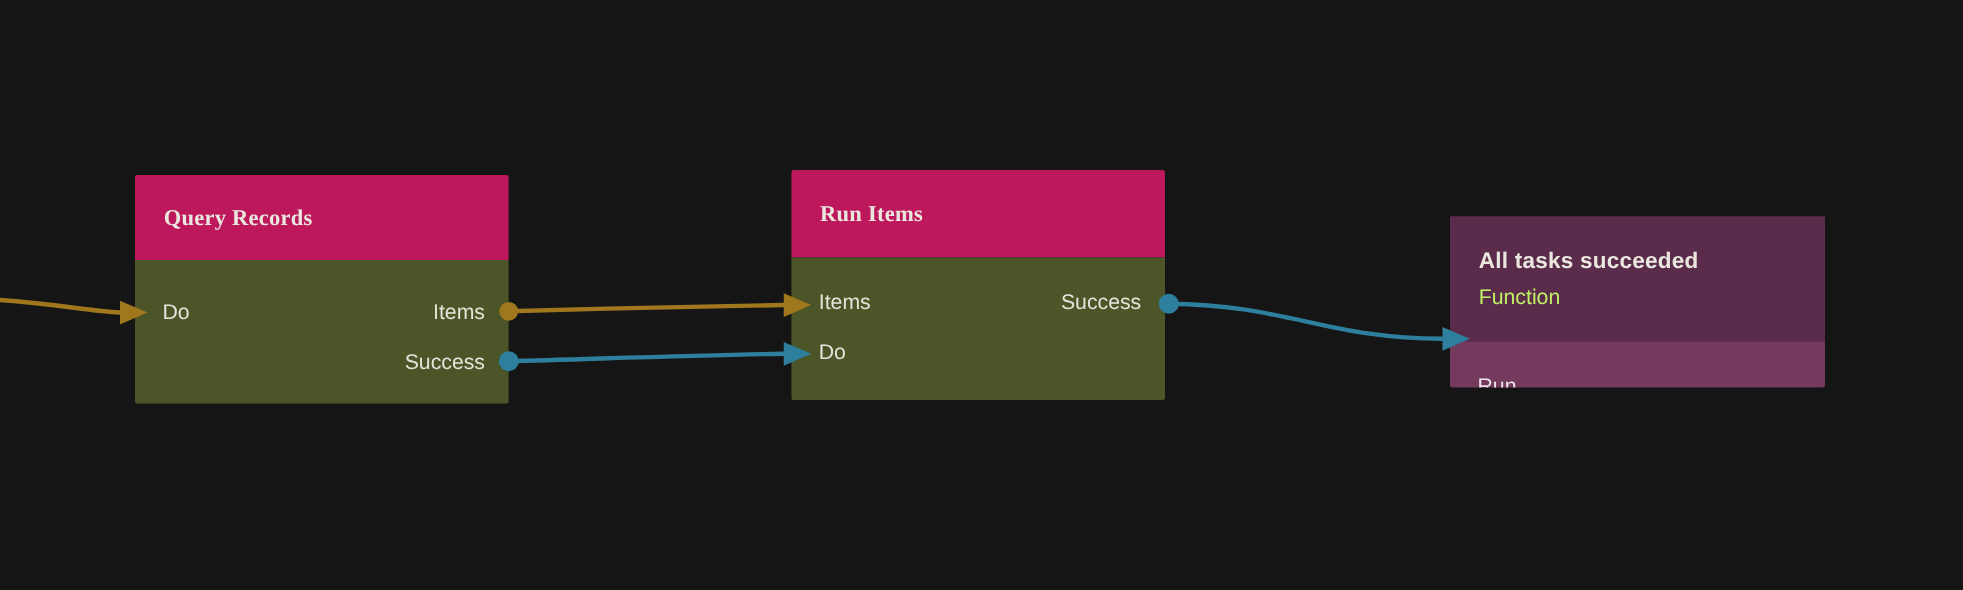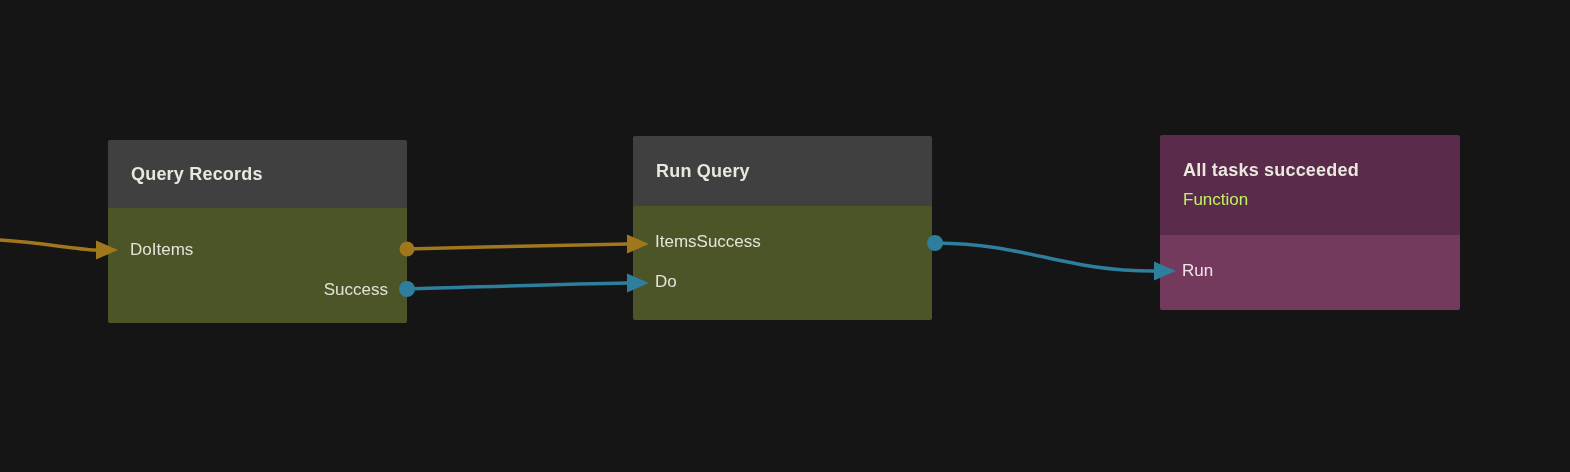--- a/index.html
+++ b/index.html
@@ -44,29 +44,30 @@
   }
   .node-body {
     box-sizing: border-box;
     padding-left: 22px;
     padding-right: 19px;
   }
   .port-row {
     height: 40px;
     display: flex;
     align-items: center;
+    justify-content: space-between;
   }
   .port-label {
     font-size: 17px;
     color: #e5e3d9;
     line-height: 20px;
   }
-  .green .node-header { background: #404040; }
+  .green .node-header { background: #be185d; font-family: Liberation Serif, serif; }
   .green .node-body   { background: #4b5528; }
-  .purple .node-header { background: #5b2b4c; }
+  .purple .node-header { background: #5b2b4c; margin-top: 38px; }
   .purple .node-body   { background: #733a5e; }
   .purple .port-label  { color: #eee4ea; }
 
   svg.wires {
     position: absolute;
     left: 0; top: 0;
     pointer-events: none;
   }
   svg.wires .wire {
     fill: none;
@@ -95,21 +96,21 @@
         <span class="port-label">Items</span>
       </div>
       <div class="port-row" style="justify-content:flex-end;">
         <span class="port-label">Success</span>
       </div>
     </div>
   </div>
 
   <div class="node green" style="left:633px; top:136px; width:299px; height:184px;">
     <div class="node-header" style="height:70px;">
-      <div class="node-title">Run Query</div>
+      <div class="node-title">Run Items</div>
     </div>
     <div class="node-body" style="height:114px; padding-top:16px;">
       <div class="port-row">
         <span class="port-label">Items</span>
         <span class="port-label">Success</span>
       </div>
       <div class="port-row">
         <span class="port-label">Do</span>
       </div>
     </div>

